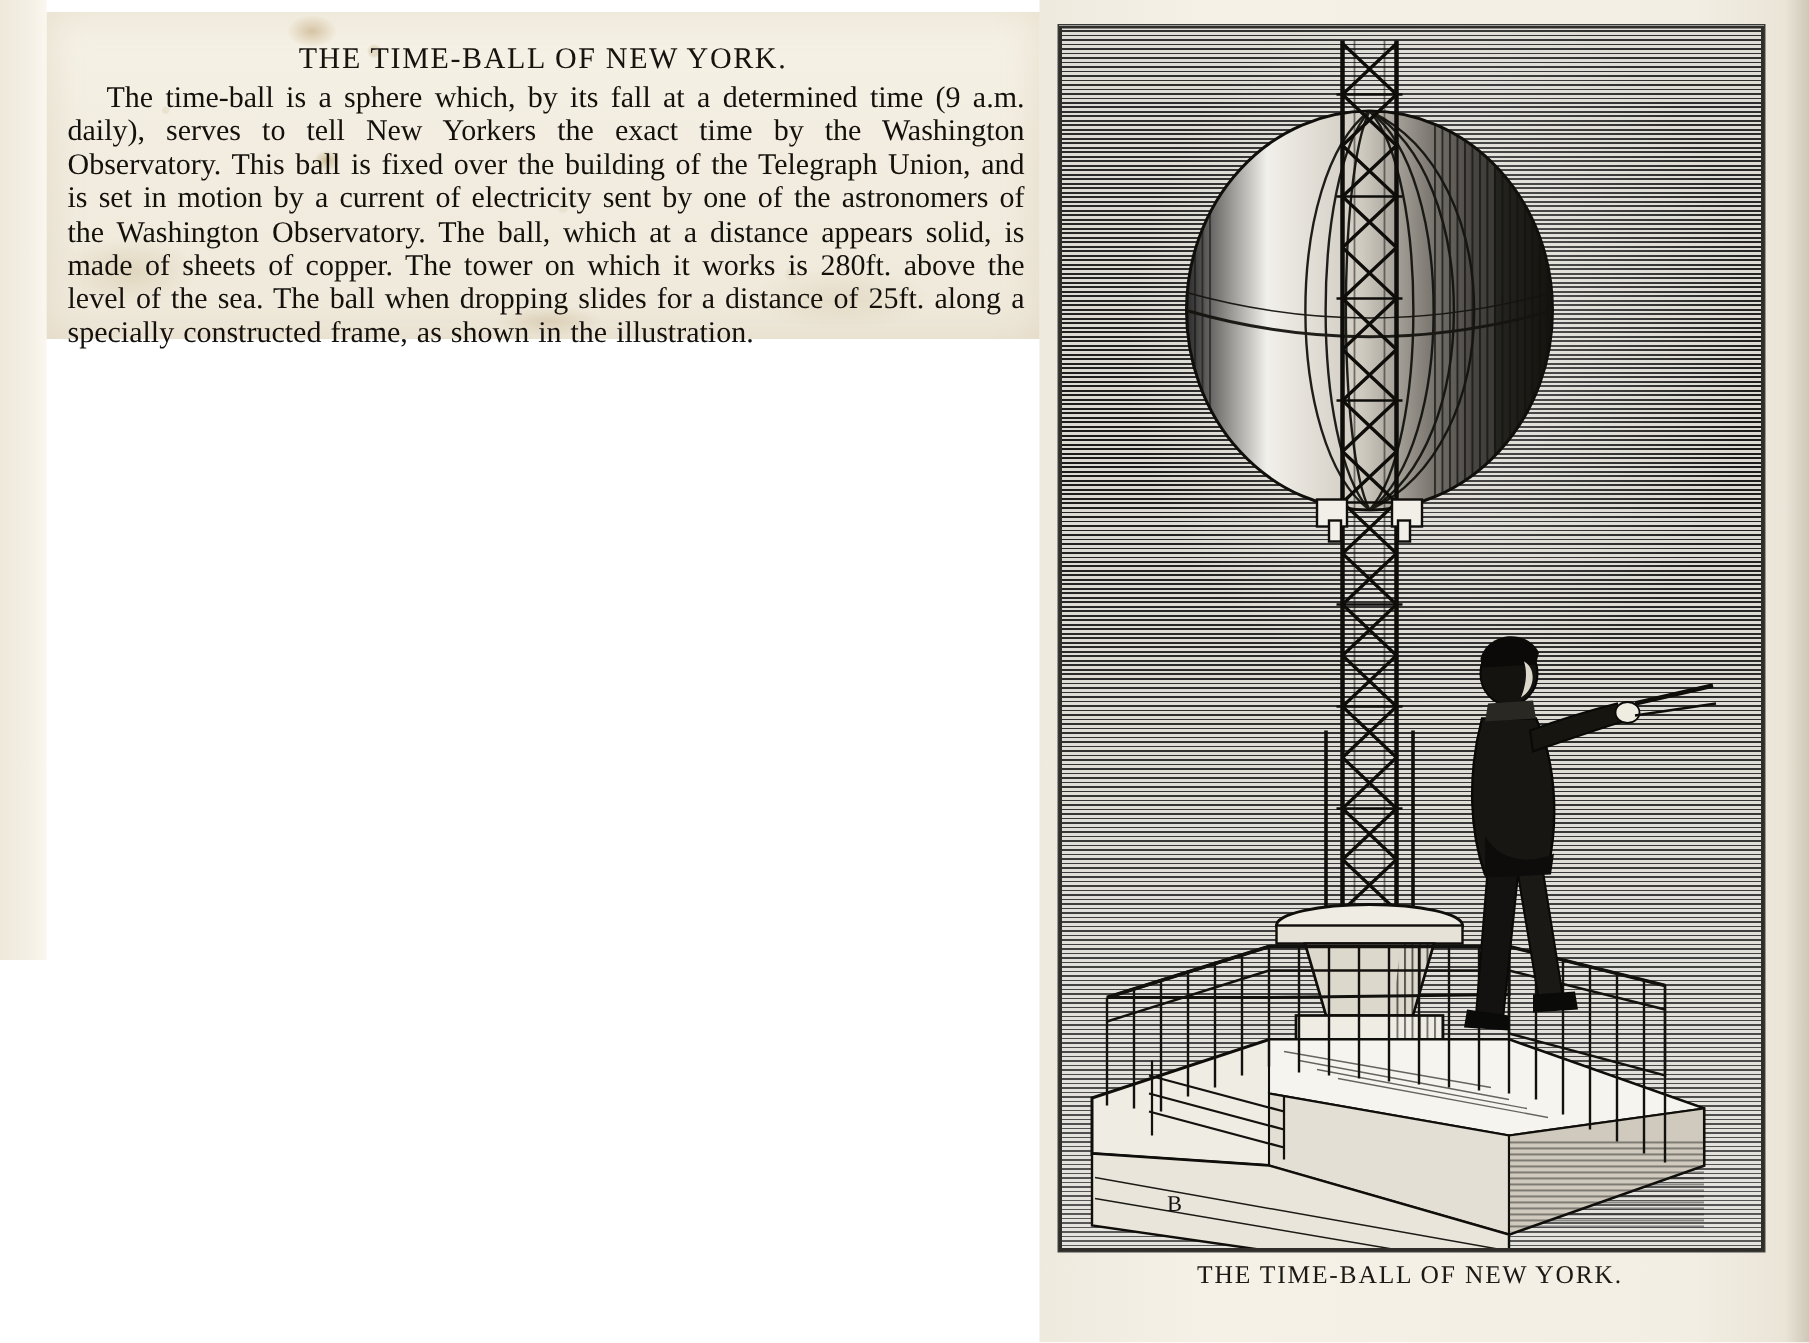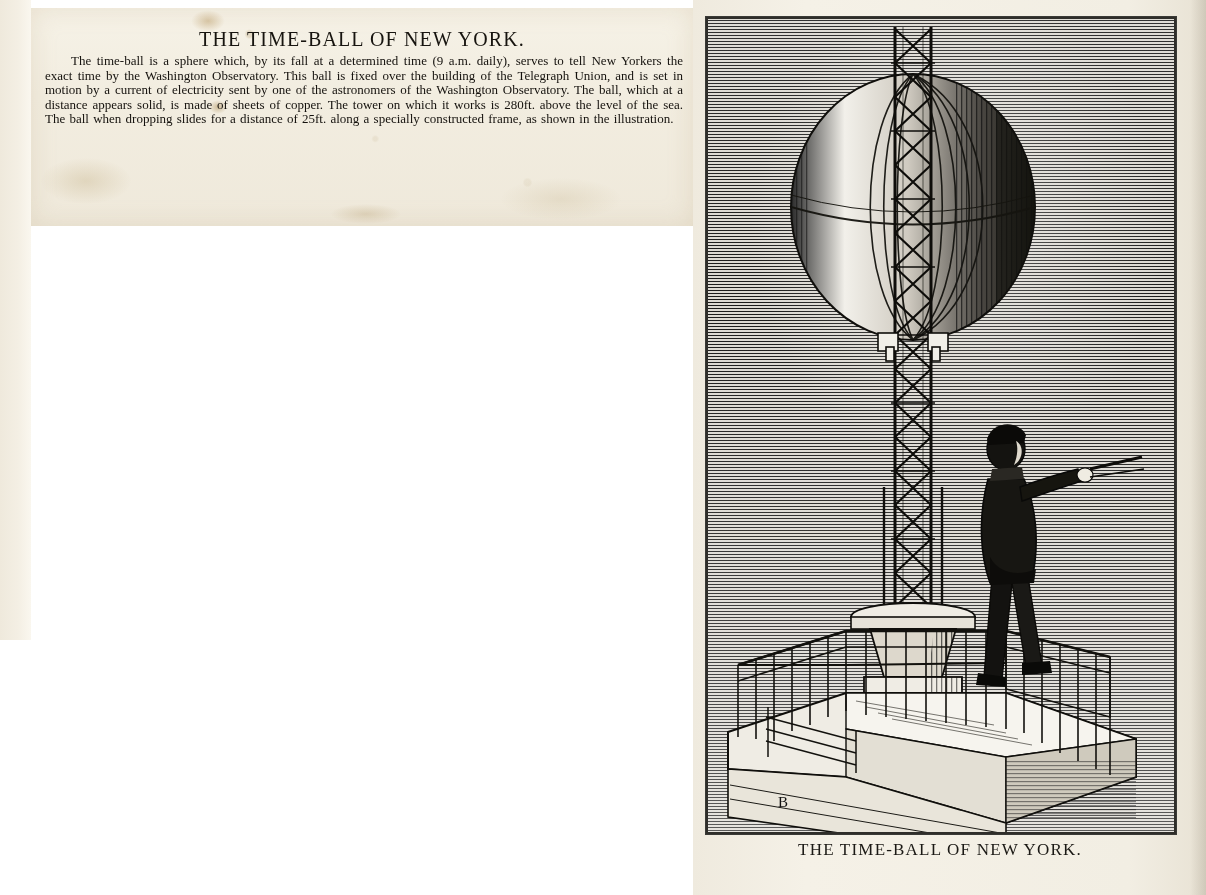--- a/index.html
+++ b/index.html
@@ -62,21 +62,21 @@
     font-family: "Liberation Serif", serif;
     font-size: 20px;
     letter-spacing: 1.1px;
     color: #17140f;
   }
   #clip-body {
     position: absolute;
     left: 14px;
     right: 10px;
     top: 46px;
-    font-size: 13px;
+    font-size: 20px;
     line-height: 1.12;
     color: #14110d;
     text-align: justify;
     text-indent: 26px;
     word-spacing: 1px;
   }
 
   
   #right-page {
     position: absolute;

